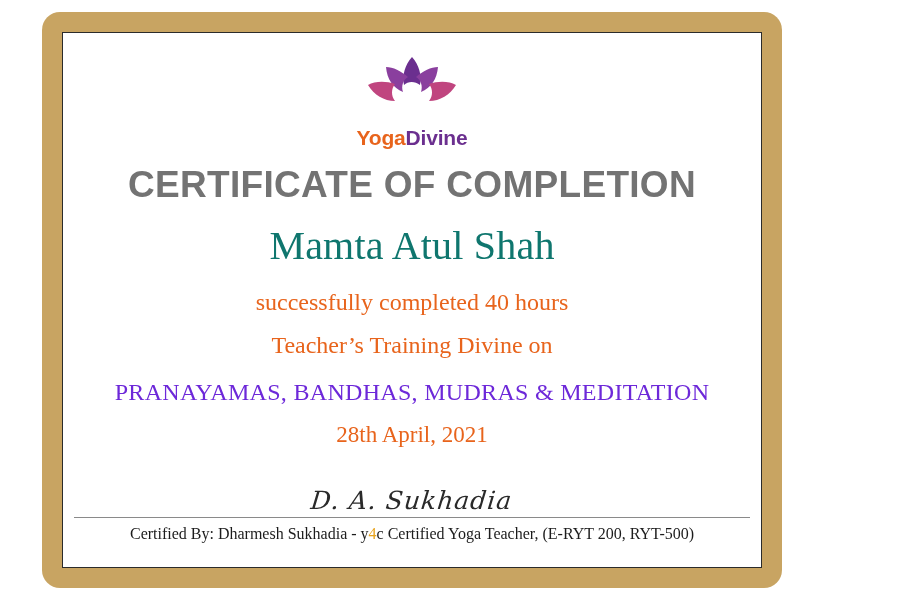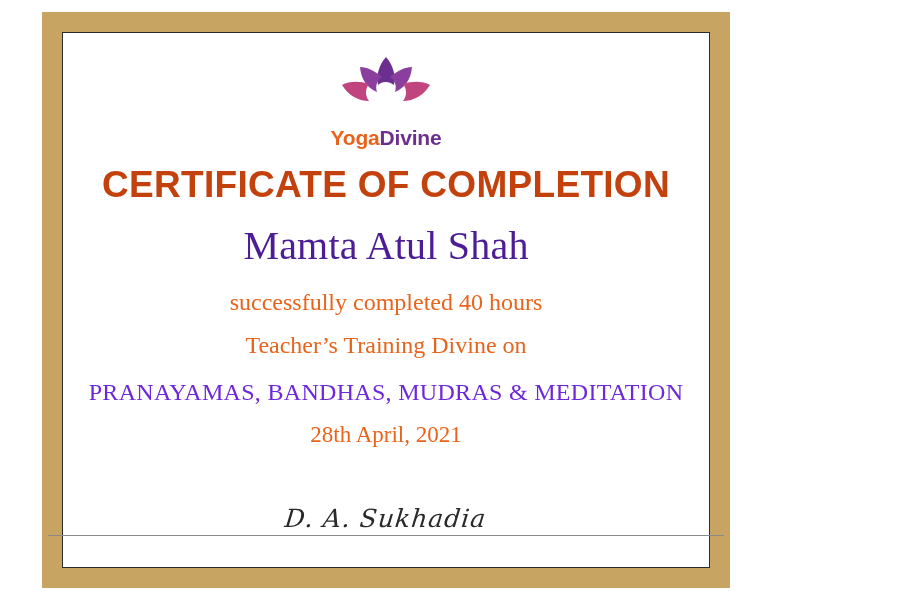--- a/index.html
+++ b/index.html
@@ -17,24 +17,25 @@
     height: 600px;
     background: #ffffff;
     overflow: hidden;
   }
 
   
   .gold-frame {
     position: absolute;
     left: 42px;
     top: 12px;
-    width: 688px;
+    width: 740px;
     height: 576px;
     background: #c8a462;
     box-sizing: border-box;
+    border-radius: 18px;
   }
 
   
   .inner-border {
     position: absolute;
     left: 20px;
     top: 20px;
     right: 20px;
     bottom: 20px;
     background: #ffffff;
@@ -76,29 +77,29 @@
     margin-top: -2px;
   }
   .wm-yoga { color: #e8641c; }
   .wm-divine { color: #6b2f8f; }
 
   
   .cert-title {
     font-family: "Liberation Sans", sans-serif;
     font-weight: bold;
     font-size: 37px;
-    color: #c2410c;
+    color: #737373;
     letter-spacing: 0.3px;
     margin-top: 14px;
   }
 
   .recipient {
     font-family: "Liberation Serif", serif;
     font-size: 40px;
-    color: #4c1d95;
+    color: #0f766e;
     margin-top: 16px;
     letter-spacing: 0.2px;
   }
 
   .line-orange {
     font-family: "Liberation Serif", serif;
     font-size: 24px;
     color: #e8641c;
     margin-top: 20px;
   }
@@ -186,18 +187,19 @@
         <div class="line-orange tight">Teacher’s Training Divine on</div>
 
         <div class="course-title">PRANAYAMAS, BANDHAS, MUDRAS &amp; MEDITATION</div>
 
 
         <div class="line-date">28th April, 2021</div>
 
         <div class="sig-area">
           <div class="signature">D. A. Sukhadia</div>
           <div class="sig-rule"></div>
+          <div class="certified-by"><span>Certified By: Dharmesh Sukhadia - y</span><span class="accent-4">4</span><span>c Certified Yoga Teacher, (E-RYT 200, RYT-500)</span></div>
         </div>
 
       </div>
     </div>
   </div>
 </div>
 
 </body></html>

